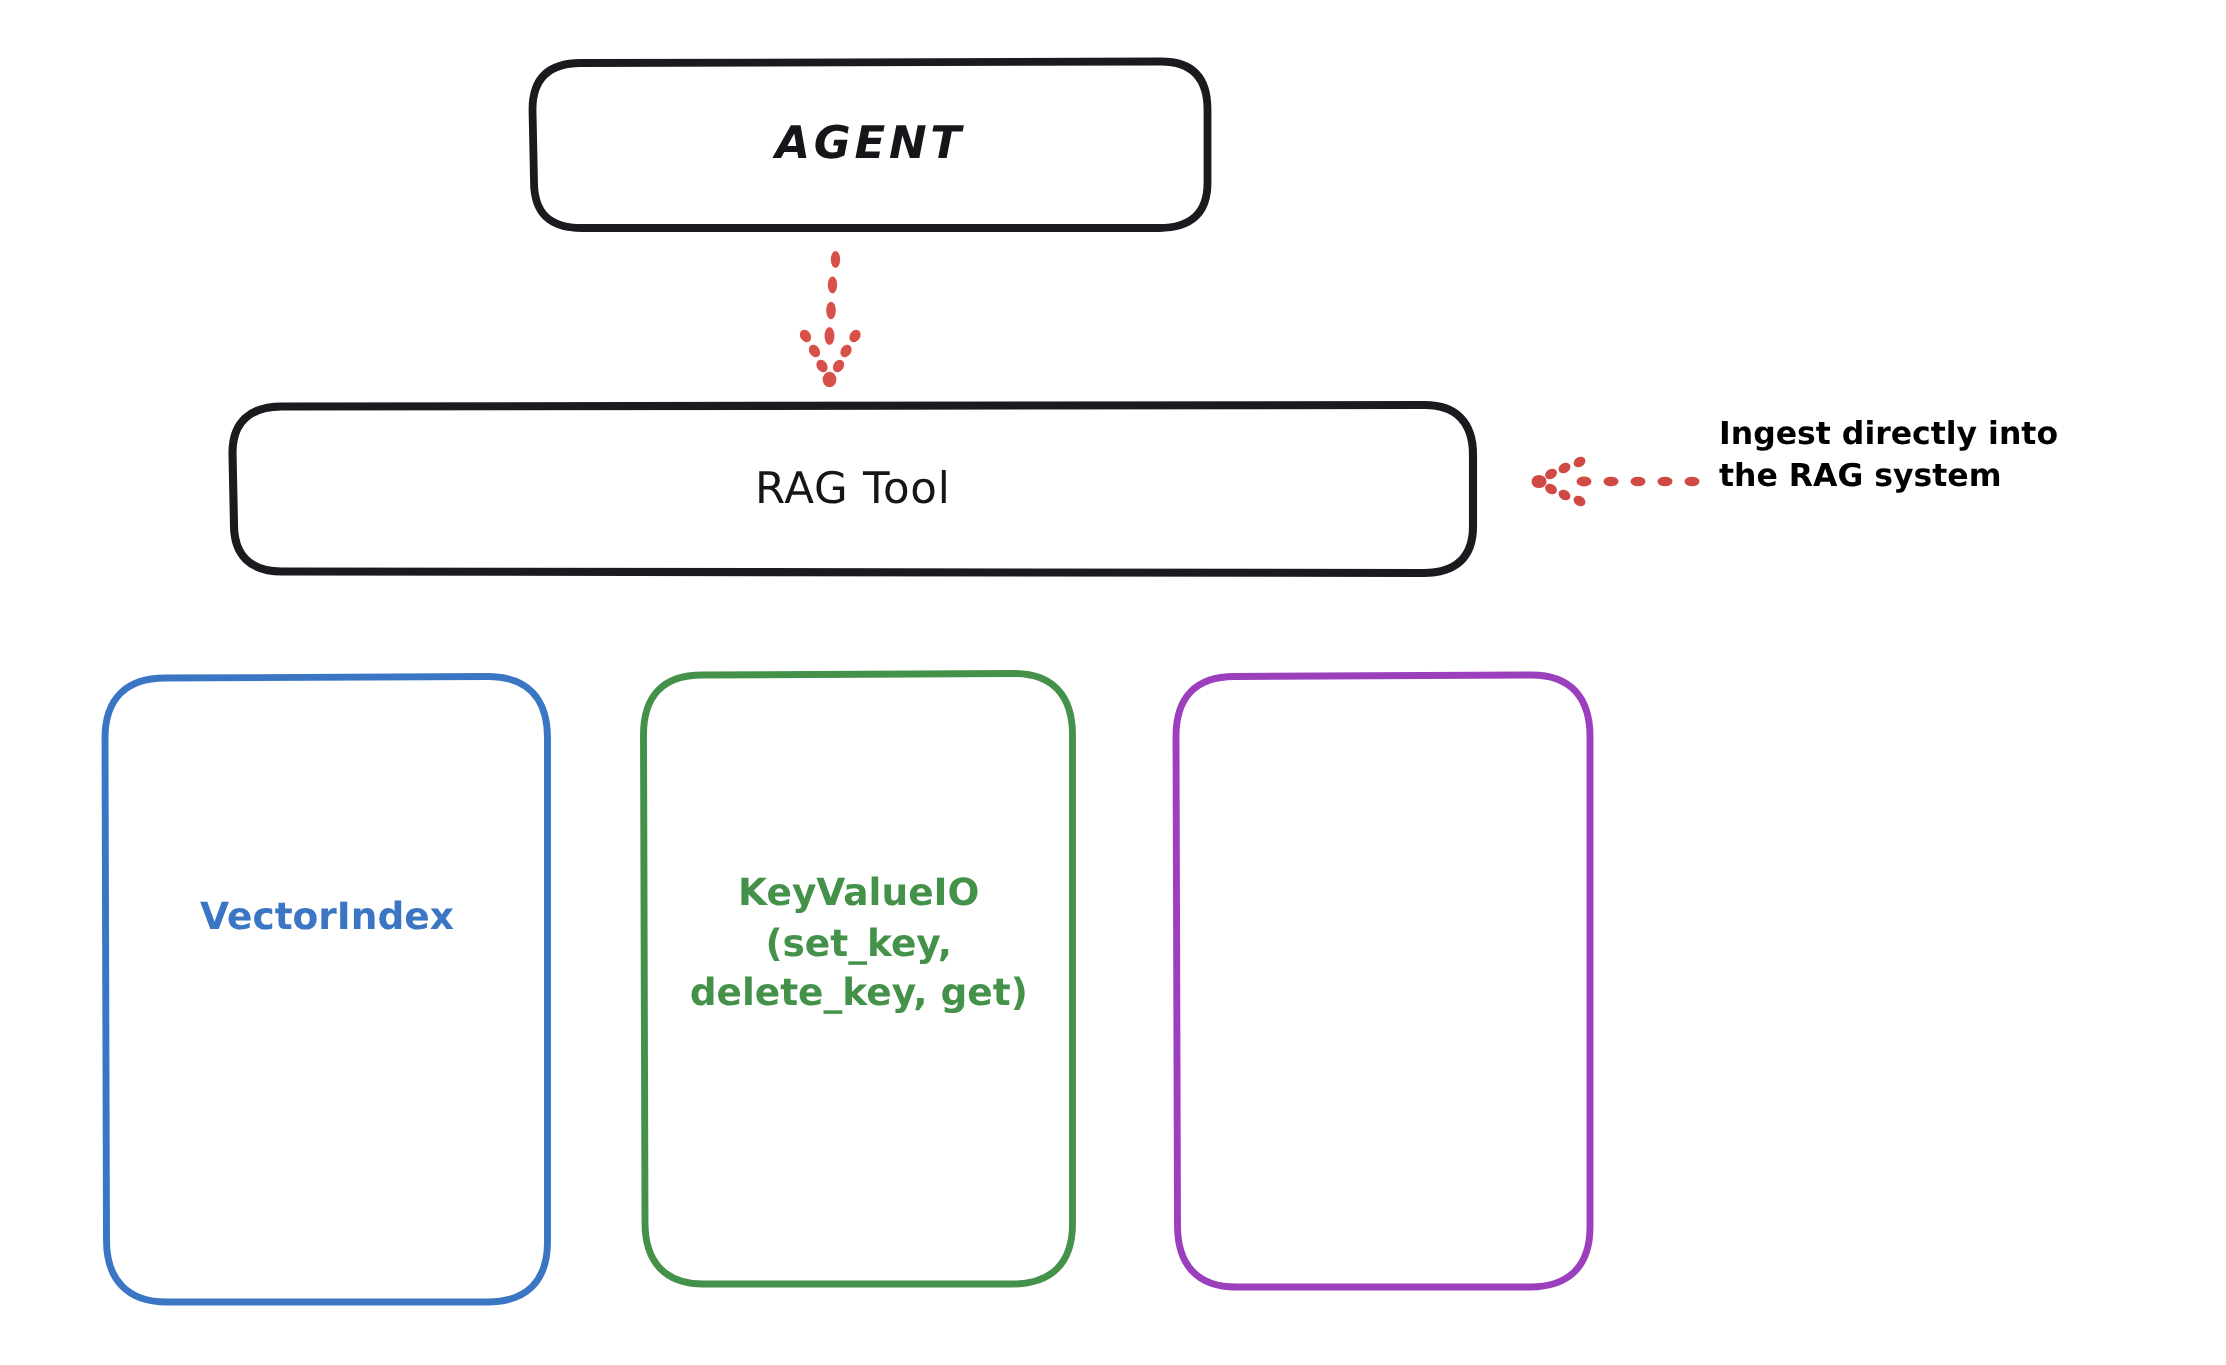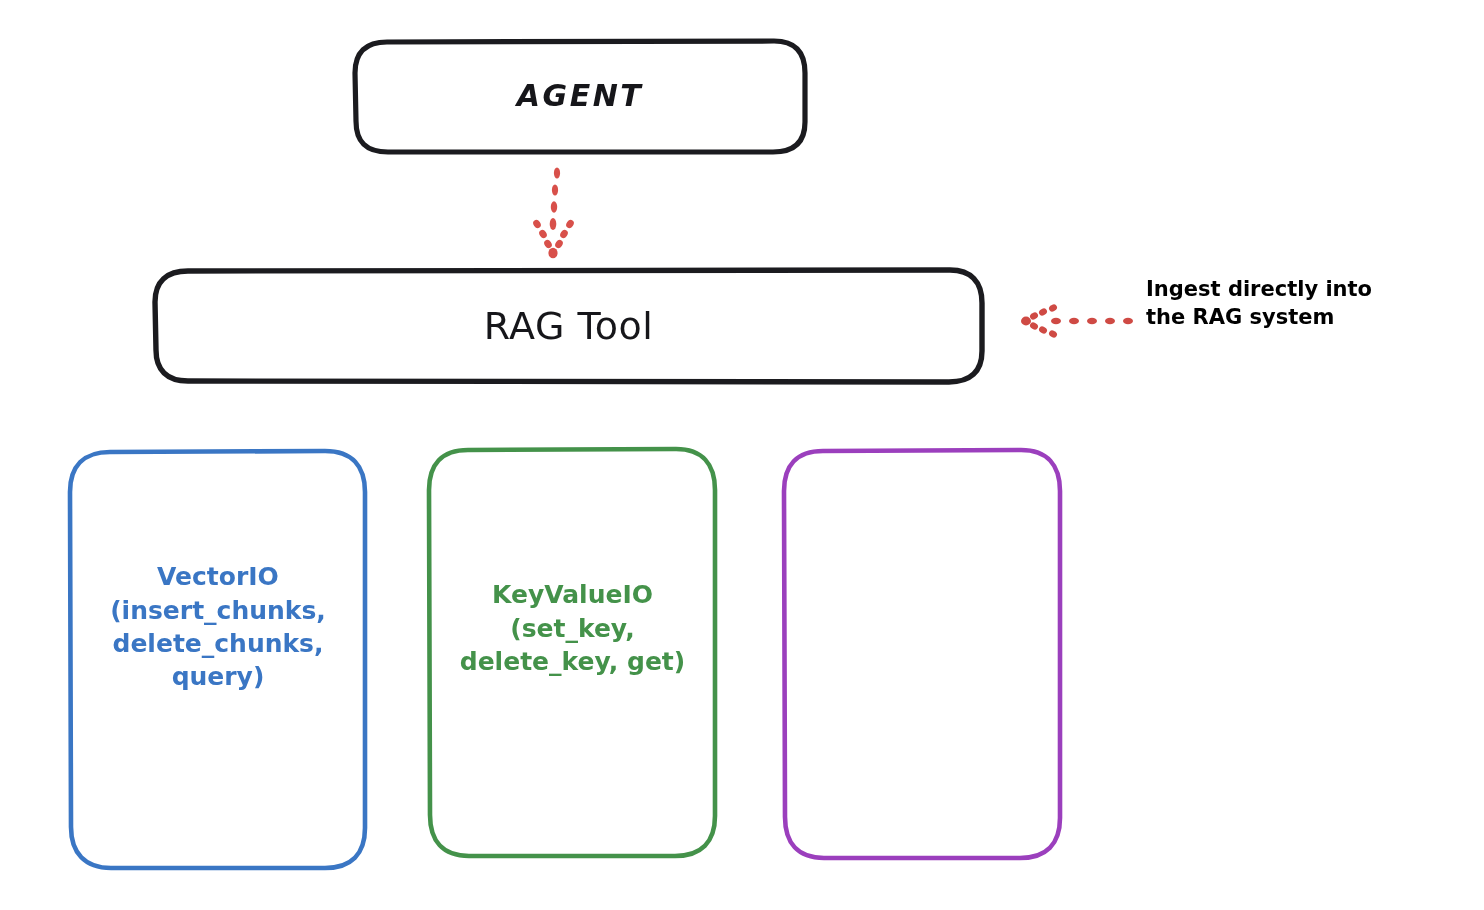--- a/index.html
+++ b/index.html
@@ -38,21 +38,21 @@
     font-size: 30px;
     font-style: italic;
     font-weight: 600;
     letter-spacing: 2.5px;
     color: #16161a;
   }
   #ragtool-label {
     left: 155px; top: 270px;
     width: 827px; height: 112px;
     display: flex; align-items: center; justify-content: center;
-    font-size: 38px;
+    font-size: 29px;
     font-weight: 500;
     letter-spacing: 0.5px;
     color: #16161a;
   }
 
   
   .card-label {
     position: absolute;
     text-align: center;
     white-space: pre-line;
@@ -181,24 +181,21 @@
            C 798 858 785 843 785 817
            L 784 491
            C 784 465 797 451 823 451 Z" fill="#ffffff" stroke="#9b3fbd" stroke-width="4.6" stroke-linecap="round" stroke-linejoin="round"></path>
 </svg>
 
 <div class="node-label" id="agent-label">AGENT</div>
 
 <div class="node-label" id="ragtool-label">RAG Tool</div>
 
 <div class="card-label" id="vector-label">
-  <span>VectorIO
-(insert_chunks,
-delete_chunks,
-query)</span>
+  <span class="card-index">VectorIndex</span>
 </div>
 
 <div class="card-label" id="keyvalue-label">
   <span>KeyValueIO
 (set_key,
 delete_key, get)</span>
 </div>
 
 <div class="card-label" id="relational-label">
 </div>

